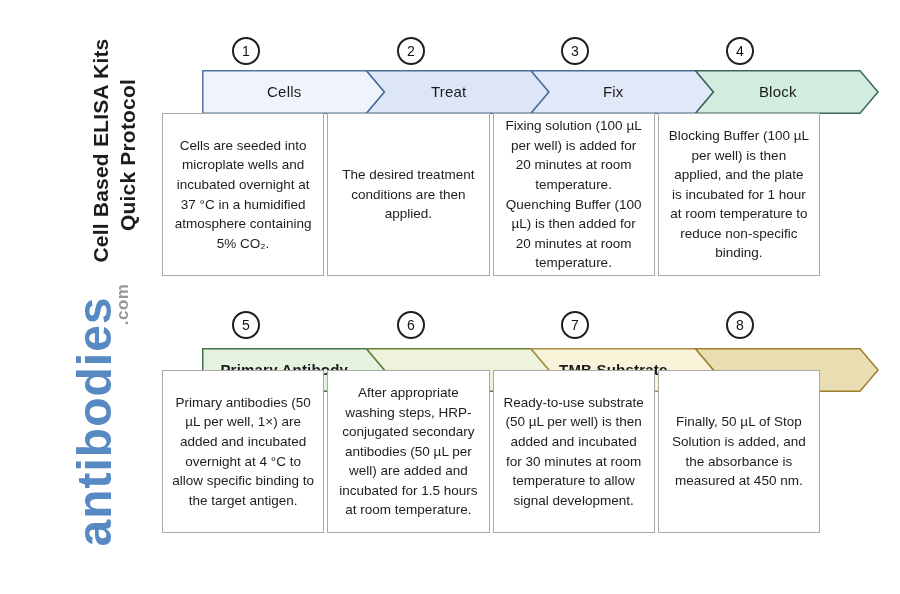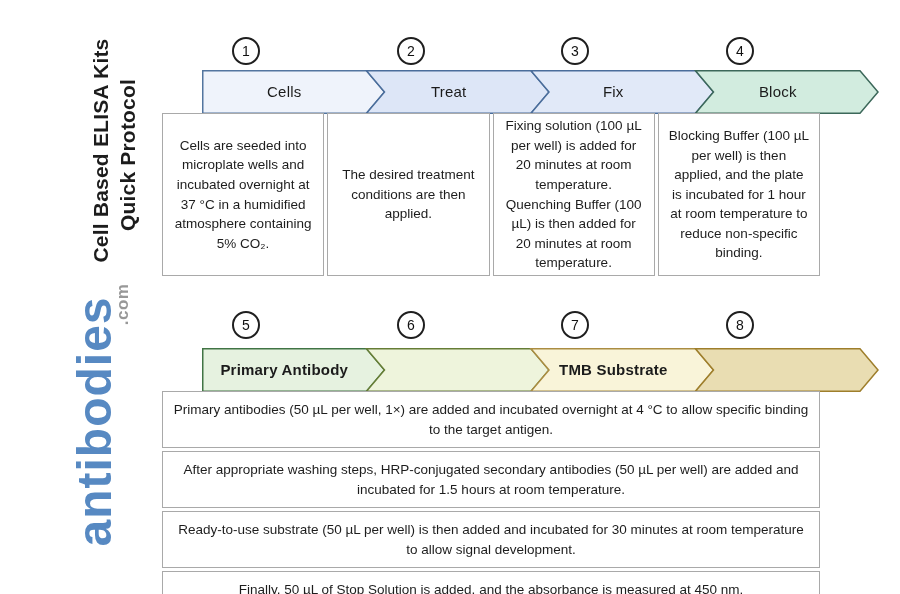--- a/index.html
+++ b/index.html
@@ -52,21 +52,21 @@
     display:flex; align-items:center; justify-content:center;
     font-size:15px; color:#1b1b1b; letter-spacing:0.2px;
   }
   .l0 { left:0; } .l1 { left:164.5px; } .l2 { left:329px; } .l3 { left:493.5px; }
 
   .box-row {
     position:absolute; left:0; width:658px; height:163px;
     display:flex; gap:3px;
   }
   .row1 .box-row { top:113px; }
-  .row2 .box-row { top:391px;flex-direction:column; }
+  .row2 .box-row { top:370px; }
   .step-box {
     flex:1; box-sizing:border-box; background:#ffffff;
     border:1px solid #a9a9a9;
     display:flex; align-items:center; justify-content:center;
     padding:8px 9px; text-align:center;
     font-size:13.5px; line-height:1.45; color:#1d1d1d;
   }
 </style>
 </head>
 <body>

